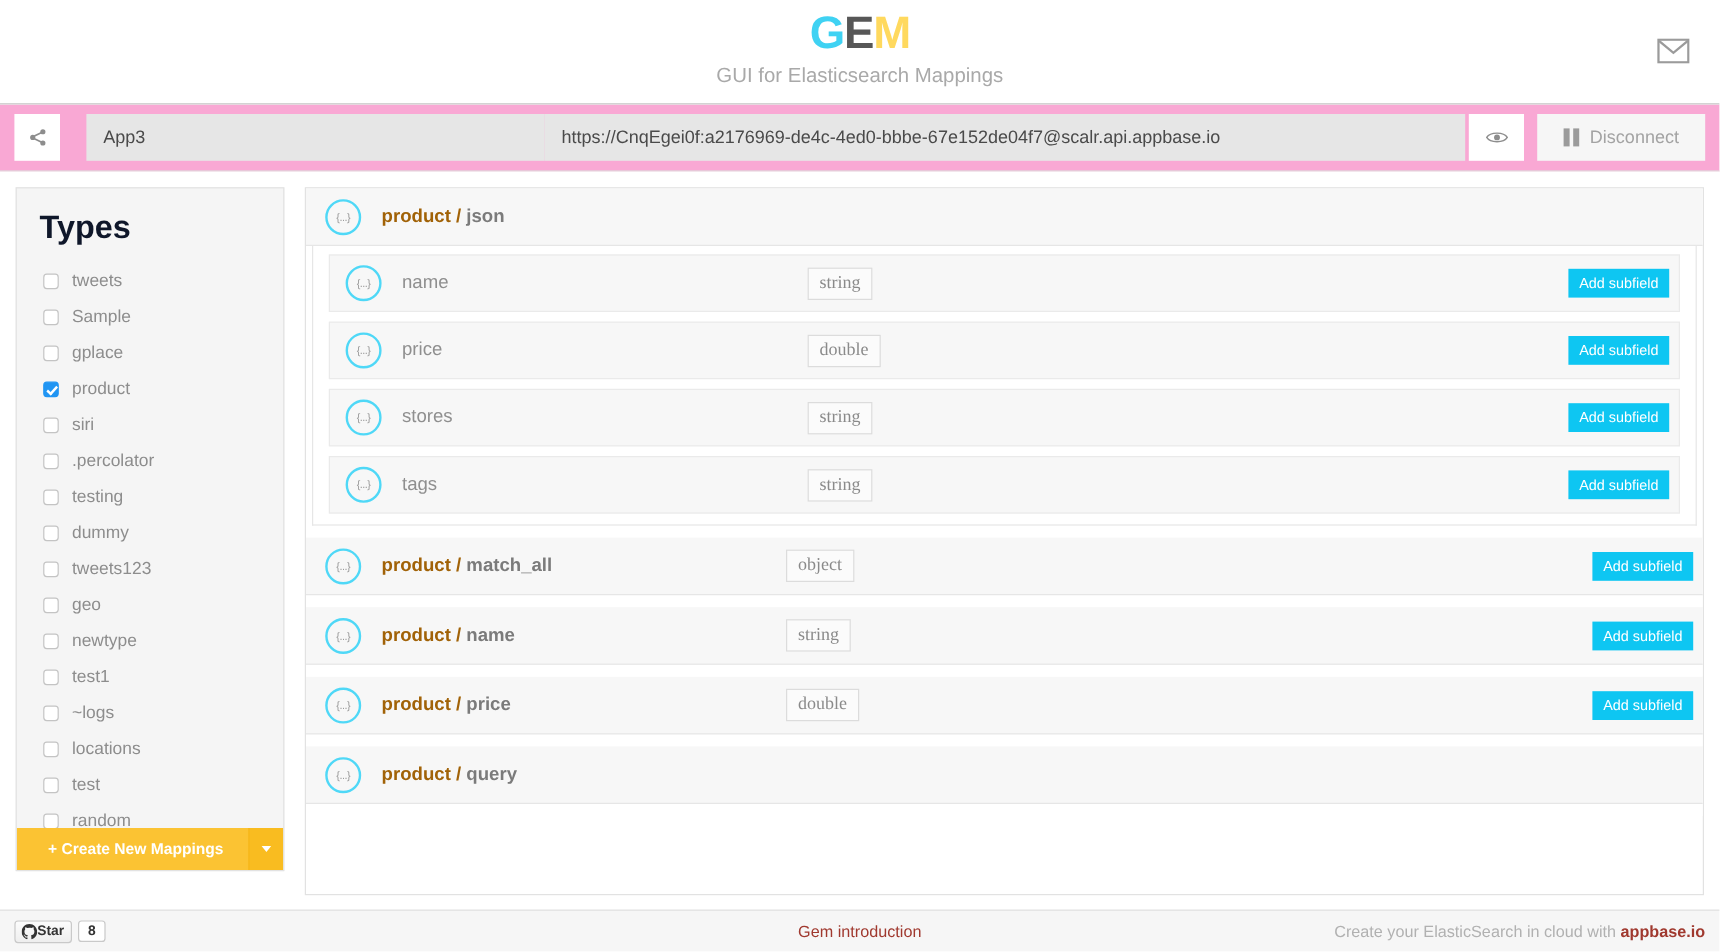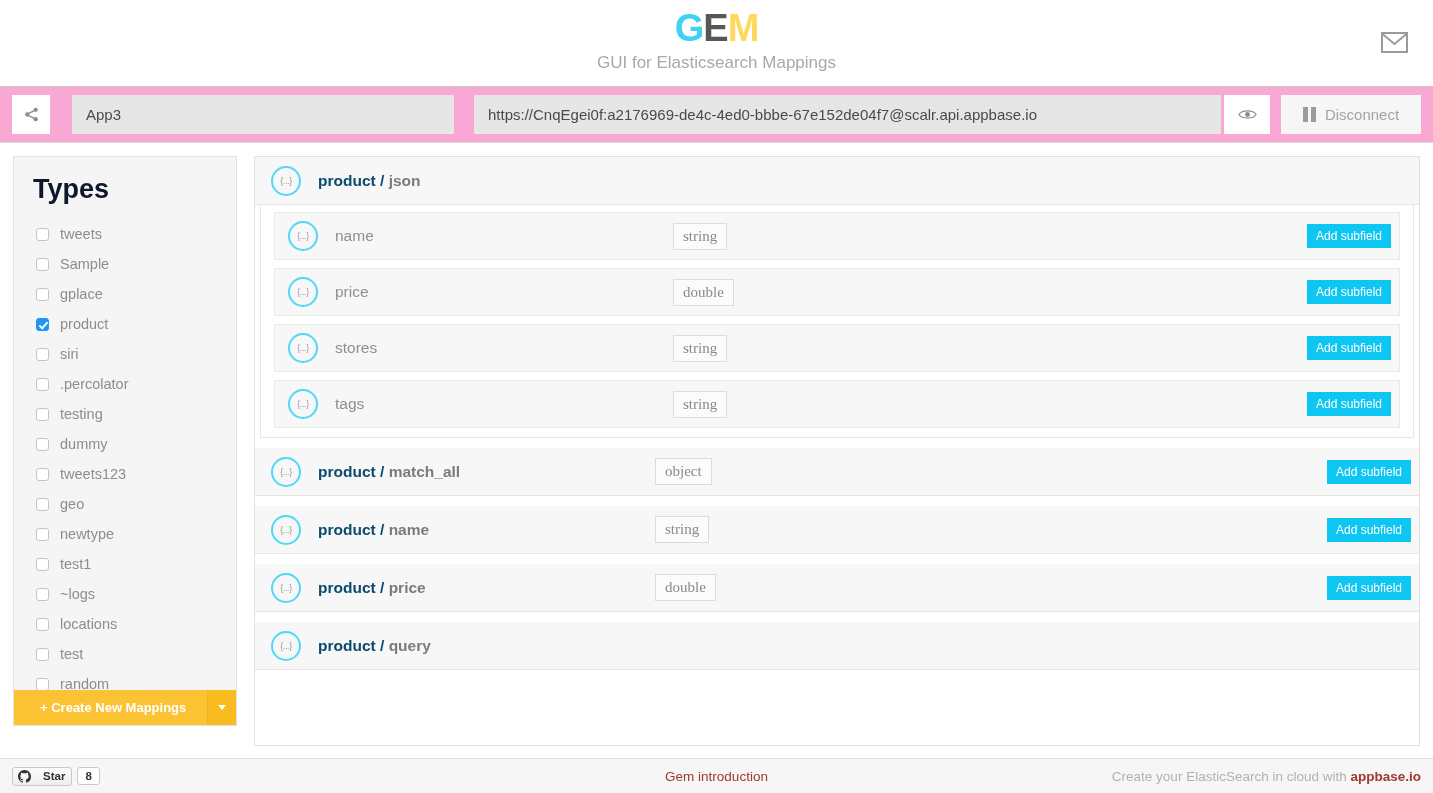--- a/index.html
+++ b/index.html
@@ -62,21 +62,21 @@
   .txt-field {
     background: #e6e6e6;
     border: none;
     color: #4a4a4a;
     font-size: 15px;
     font-family: "Liberation Sans", sans-serif;
     padding: 0 14px;
     outline: none;
   }
   .app-field { width: 382px; margin-left: 22px; }
-  .url-field { flex: 1; margin-left: 20px; }
+  .url-field { flex: 1; }
   .eye-btn { margin-left: 3px; width: 46px; }
   .disconnect-btn {
     width: 140px; margin-left: 11px;
     background: #f6f6f6;
     border: none;
     color: #a3a3a3;
     font-size: 15px;
     display: flex; align-items: center; justify-content: center;
     gap: 9px;
     cursor: pointer;
@@ -178,21 +178,21 @@
     display: flex; align-items: center; justify-content: center;
     font-size: 9px; color: #9a9a9a;
     letter-spacing: -0.4px;
     font-family: "Liberation Sans", sans-serif;
   }
   .row-name {
     margin-left: 17px;
     font-size: 15.5px; color: #8f8f8f;
     flex: none;
   }
-  .row-name .pre { color: #0c4a6e; font-weight: bold; }
+  .row-name .pre { color: #a16207; font-weight: bold; }
   .row-name.bold { font-weight: bold; color: #7b7b7b; }
   .type-badge {
     border: 1px solid #dcdcdc;
     background: #fbfbfb;
     color: #8a8a8a;
     font-size: 15px;
     padding: 4px 9px;
     position: absolute;
     font-family: Liberation Serif, serif;
   }
@@ -228,21 +228,21 @@
     width: 100%; height: 35px;
     background: #f6f6f6;
     border-top: 1px solid #e0e0e0;
     display: flex; align-items: center;
     padding: 0 12px;
   }
   .gh-star {
     display: flex; align-items: center; gap: 5px;
   }
   .gh-btn {
-    display: inline-flex; align-items: center; gap: 12px;
+    display: inline-flex; align-items: center; gap: 0;
     border: 1px solid #c9c9c9; border-radius: 3px;
     background: linear-gradient(#fcfcfc,#eeeeee);
     padding: 2px 6px 2px 5px;
     font-size: 11.5px; font-weight: bold; color: #333;
     cursor: pointer;
   }
   .gh-count {
     border: 1px solid #c9c9c9; border-radius: 3px;
     background: #fff; color: #333;
     padding: 2px 7px; font-size: 11.5px; font-weight: bold;

